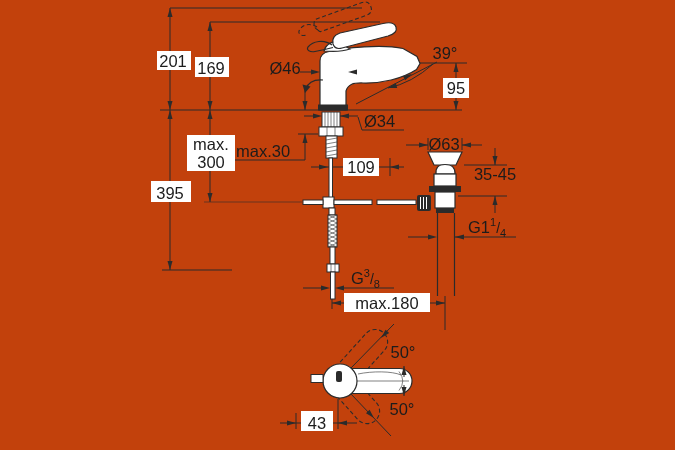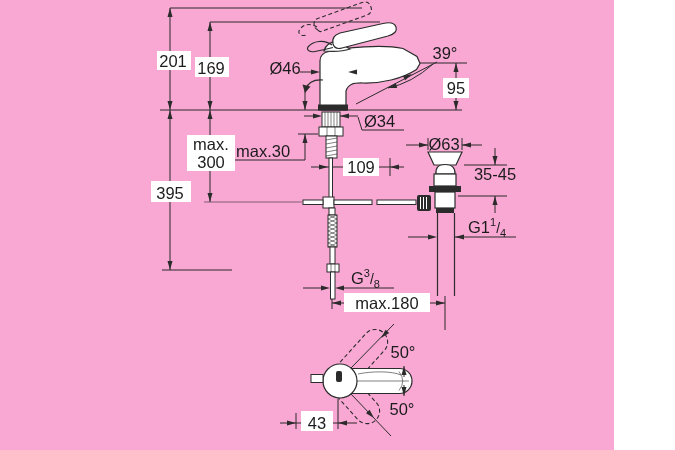--- a/index.html
+++ b/index.html
@@ -1,16 +1,16 @@
 <!DOCTYPE html>
 <html><head>
 <meta charset="utf-8">
 <style>
   html,body{margin:0;padding:0;background:#ffffff;}
-  .stage{position:relative;width:614px;height:450px;background:#f9a8d4;overflow:hidden;}
+  .stage{position:relative;width:675px;height:450px;background:#c2410c;overflow:hidden;}
   svg{display:block;}
   svg text{font-family:"Liberation Sans","DejaVu Sans",sans-serif;font-size:16.5px;fill:#1c1c1c;}
   .s{stroke:#2b2b2b;stroke-width:1;fill:none;stroke-linecap:butt;}
   .s12{stroke:#2b2b2b;stroke-width:1.2;fill:none;}
   .t6{stroke:#2b2b2b;stroke-width:.6;fill:none;}
   .sf{fill:#ffffff;stroke:#2b2b2b;stroke-width:1.2;}
   .sf1{fill:#ffffff;stroke:#2b2b2b;stroke-width:1;}
   .blk{fill:#2b2b2b;stroke:none;}
   .wbg{fill:#ffffff;stroke:none;}
   .dash{stroke:#2b2b2b;stroke-width:1.1;fill:none;stroke-dasharray:4 2.6;}

